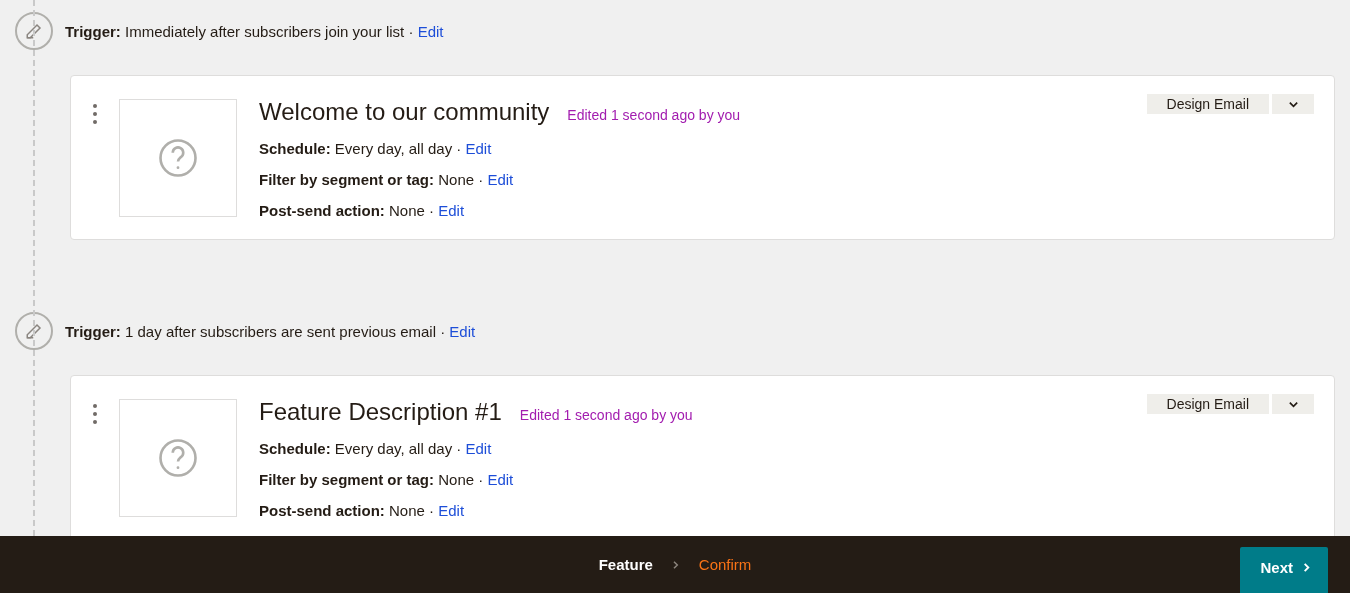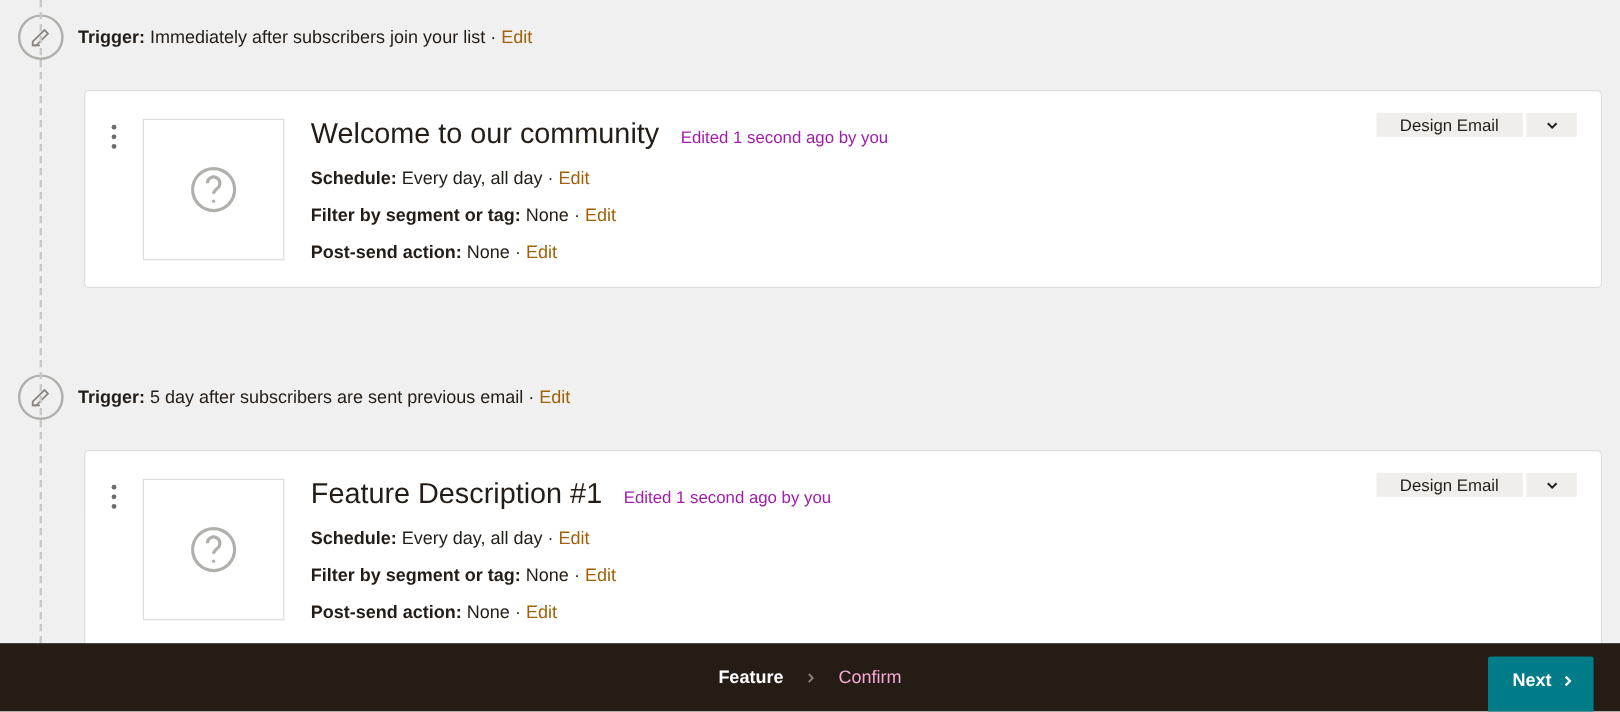--- a/index.html
+++ b/index.html
@@ -4,21 +4,21 @@
 <style>
   *{box-sizing:border-box;margin:0;padding:0;}
   body{font-family:"Helvetica Neue",Helvetica,Arial,sans-serif;background:#f0f0f0;color:#241c15;width:1350px;height:593px;overflow:hidden;position:relative;}
   .content{position:absolute;left:0;right:0;top:0;bottom:57px;overflow:hidden;}
   .timeline{position:absolute;left:33px;top:0;bottom:0;border-left:2px dashed #c9c9c9;}
   .trigger-row{display:flex;align-items:center;gap:12px;margin-left:15px;}
   .edit-circle{width:38px;height:38px;border-radius:50%;border:2px solid #b0afab;background:#f0f0f0;display:flex;align-items:center;justify-content:center;cursor:pointer;flex-shrink:0;}
   .edit-circle svg{width:18px;height:18px;}
   .trigger-text{font-size:15px;color:#241c15;}
   .trigger-text b{font-weight:700;}
-  .link{color:#a16207;cursor:pointer;}
+  .link{color:#1d4ed8;cursor:pointer;}
   .sep{color:#241c15;}
   .card{background:#fff;border:1px solid #dedddc;border-radius:4px;margin:25px 15px 0 70px;padding:20px 22px;display:flex;gap:22px;position:relative;}
   .kebab{display:flex;flex-direction:column;gap:4px;padding-top:8px;cursor:pointer;}
   .kebab span{width:4px;height:4px;border-radius:50%;background:#716b67;}
   .thumb{width:118px;height:118px;border:1px solid #dedddc;display:flex;align-items:center;justify-content:center;flex-shrink:0;margin-top:3px;}
   .thumb svg{width:42px;height:42px;}
   .email-body{flex:1;padding-top:2px;}
   .title-row{display:flex;align-items:baseline;gap:18px;}
   .email-title{font-size:24px;font-weight:400;color:#241c15;}
   .meta{font-size:14px;color:#a21caf;}
@@ -28,21 +28,21 @@
   .detail-line .dot{color:#241c15;}
   .actions{position:absolute;top:18px;right:20px;display:flex;gap:3px;}
   .btn{background:#efeeea;border:none;height:20px;padding:0 20px;font-size:14px;color:#241c15;cursor:pointer;font-family:inherit;}
   .btn-caret{width:42px;padding:0;display:flex;align-items:center;justify-content:center;}
   .btn-caret svg{width:11px;height:11px;}
   .step1{padding-top:12px;}
   .step2{padding-top:72px;}
   .footer{position:absolute;left:0;right:0;bottom:0;height:57px;background:#241c15;display:flex;align-items:center;justify-content:center;color:#fff;}
   .footer-steps{display:flex;align-items:center;gap:18px;font-size:15px;position:absolute;left:50%;transform:translateX(-50%);}
   .footer-steps .active{color:#fff;font-weight:600;}
-  .footer-steps .inactive{color:#f9a8d4;font-weight:400;cursor:pointer;}
+  .footer-steps .inactive{color:#f97316;font-weight:400;cursor:pointer;}
   .footer-steps svg{width:10px;height:10px;}
   .next-btn{position:absolute;right:22px;top:11px;height:52px;background:#007c89;color:#fff;border:none;padding:0 16px 12px 20px;font-size:15px;font-weight:600;display:flex;align-items:center;gap:8px;cursor:pointer;border-radius:2px;font-family:Liberation Sans, sans-serif;}
   .next-btn svg{width:11px;height:11px;}
 </style>
 </head>
 <body>
 
 <div class="content">
   <div class="timeline"></div>
 
@@ -113,21 +113,21 @@
   <div class="step2">
     <div class="trigger-row">
       <div class="edit-circle">
         <svg viewBox="0 0 24 24" fill="none" stroke="#8a8580" stroke-width="2">
             <path d="M3 17v4h4L20 8l-4-4L3 17z"></path>
             <path d="M3 21h8"></path>
           </svg>
       </div>
       <div class="trigger-text">
         <b>Trigger:</b>
-        <span>5 day after subscribers are sent previous email</span>
+        <span>1 day after subscribers are sent previous email</span>
         <span class="sep"> · </span>
         <span class="link">Edit</span>
       </div>
     </div>
 
     <div class="card">
       <div class="kebab">
           <span></span>
           <span></span>
           <span></span>

